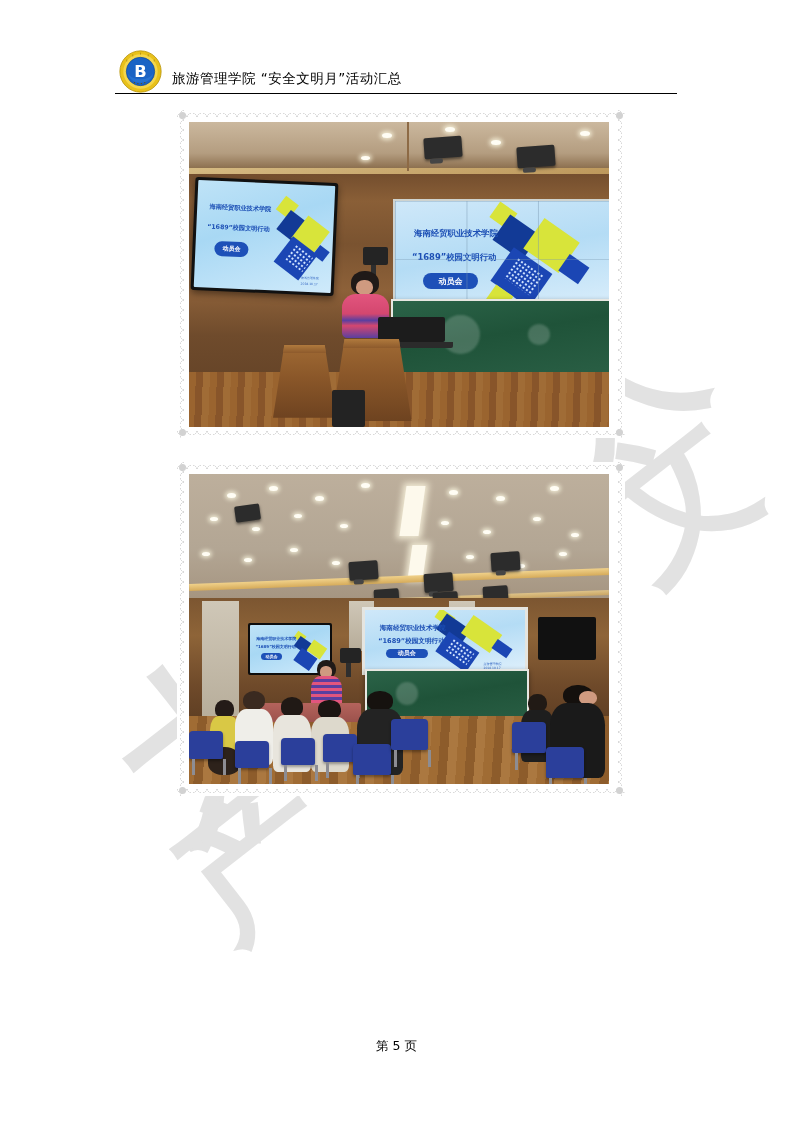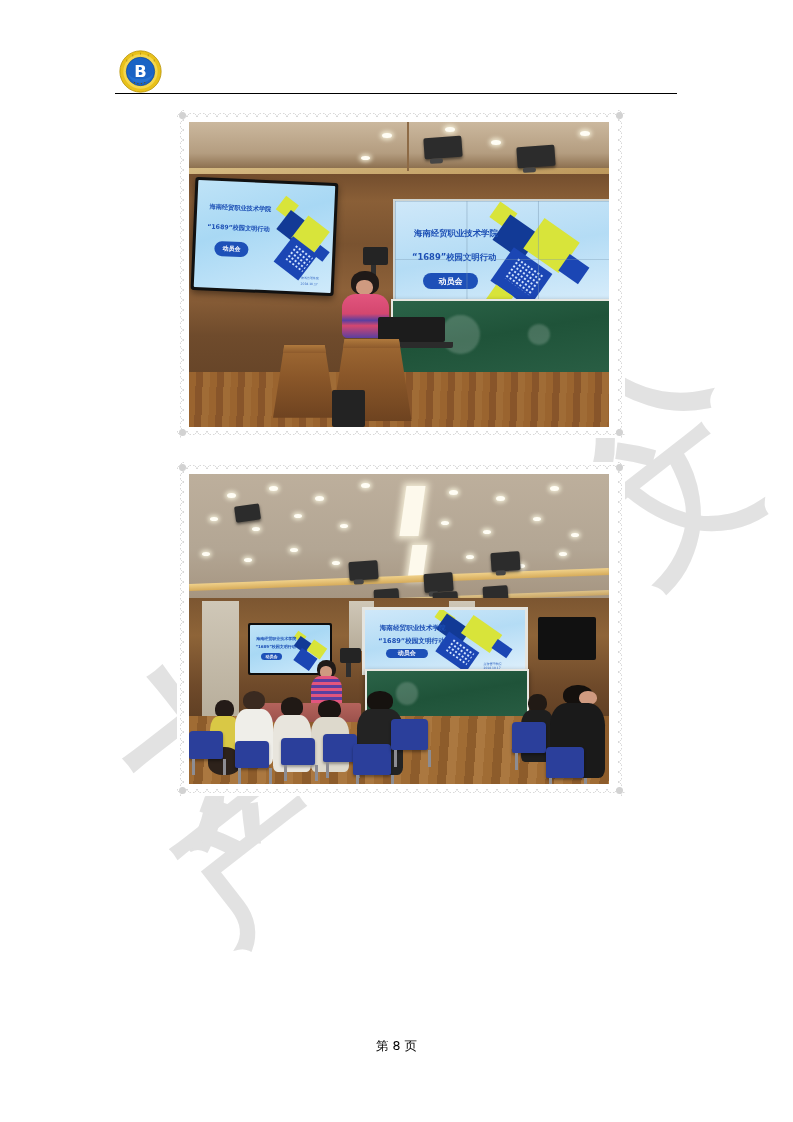--- a/index.html
+++ b/index.html
@@ -210,20 +210,21 @@
           <circle cx="44" cy="78" r="1.4"></circle>
         <circle cx="52" cy="78" r="1.4"></circle>
           <circle cx="60" cy="76" r="1.4"></circle>
       </g>
       <g stroke="#7a5f06" stroke-width="1">
         <path d="M50 6 v5 M32 10 v5 M68 10 v5 M18 22 v5 M82 22 v5"></path>
       </g>
     </svg>
   </div>
 
+  <div class="hdr-title">旅游管理学院 “安全文明月”活动汇总</div>
 
   <div class="hdr-rule"></div>
 </div>
 
 <div class="photo-frame" style="left:177px;top:110px;width:448px;height:328px;">
   <div class="scallop"></div>
   <div class="scallop-v"></div>
   <div class="corner-dot" style="left:2px;top:2px;"></div>
   <div class="corner-dot" style="right:2px;top:2px;"></div>
   <div class="corner-dot" style="left:2px;bottom:2px;"></div>
@@ -483,14 +484,14 @@
     <div class="chair" style="left:77%;top:80%;width:8%;height:10%;">
         <i></i>
       </div>
     <div class="chair" style="left:85%;top:88%;width:9%;height:10%;">
         <i></i>
       </div>
   </div>
 </div>
 
 <div class="footer">
-  <span>第 8 页</span>
+  <span>第 5 页</span>
 </div>
 
 </body></html>

